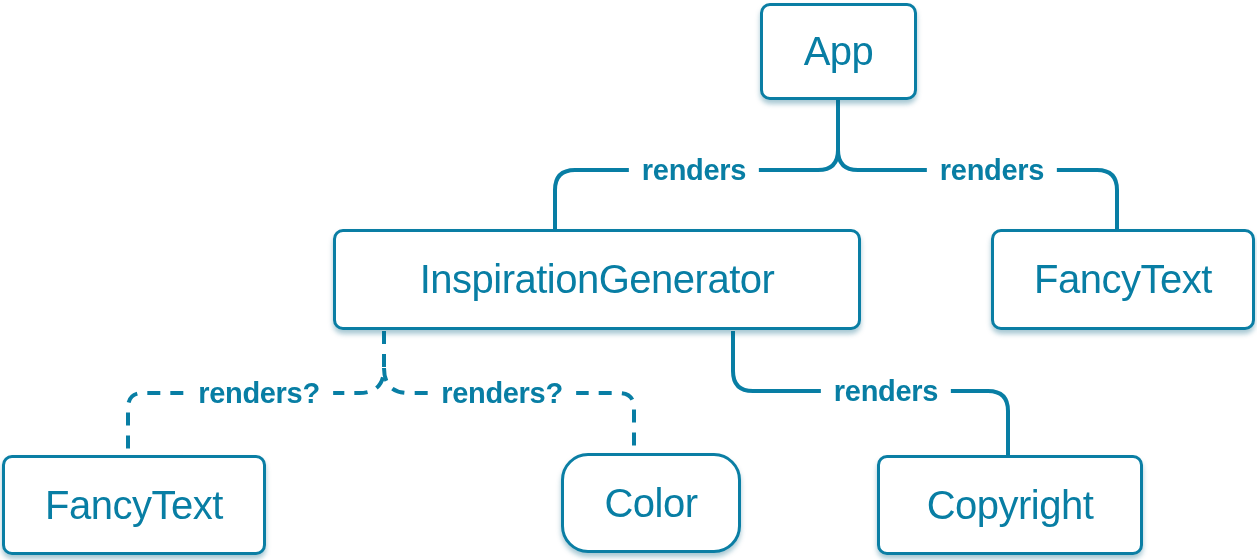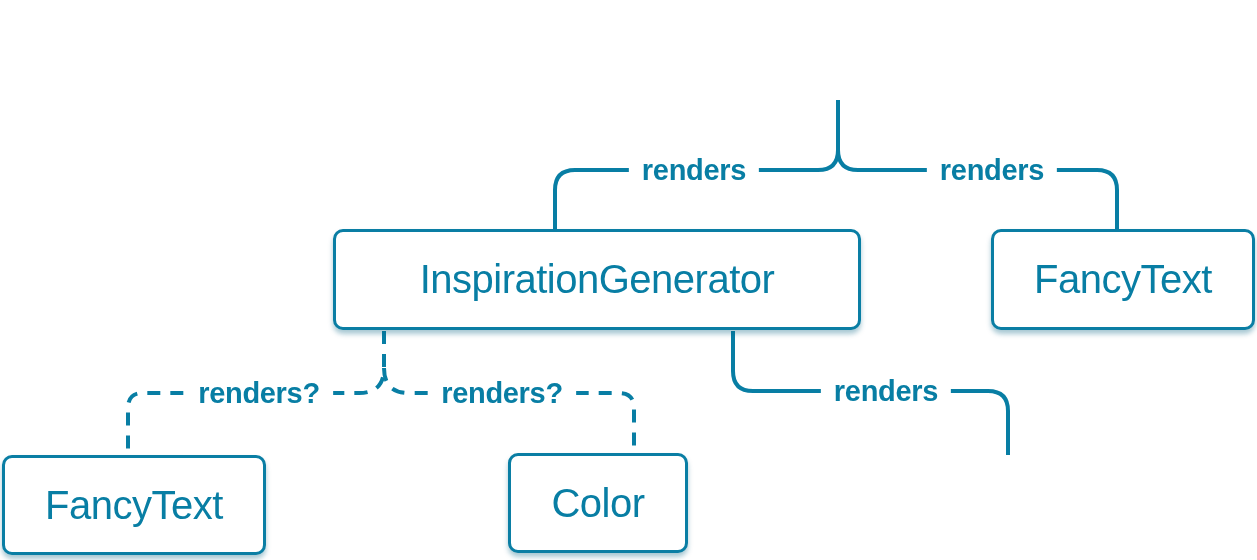--- a/index.html
+++ b/index.html
@@ -43,21 +43,21 @@
     color: #087ea4;
     font-size: 40px;
     font-weight: 500;
     letter-spacing: -0.5px;
     white-space: nowrap;
   }
   .node-app        { left: 760px;  top: 3px;   width: 157px; height: 97px;  }
   .node-inspiration{ left: 333px;  top: 229px; width: 528px; height: 101px; }
   .node-fancy-top  { left: 991px;  top: 229px; width: 264px; height: 101px; }
   .node-fancy-bottom{ left: 2px;   top: 455px; width: 264px; height: 100px; }
-  .node-color      { left: 508px;  top: 453px; width: 180px; height: 100px; }
+  .node-color      { left: 561px;  top: 453px; width: 180px; height: 100px; border-radius: 27px; }
   .node-copyright  { left: 877px;  top: 455px; width: 266px; height: 100px; }
   .edge-label {
     position: absolute;
     transform: translate(-50%, -50%);
     background: #ffffff;
     padding: 0 13px;
     color: #087ea4;
     font-size: 29px;
     font-weight: 700;
     letter-spacing: -0.3px;
@@ -82,26 +82,32 @@
     <path class="dashed" d="M 384 331 L 384 368 Q 384 393 359 393 L 143 393 Q 128 393 128 408 L 128 455"></path>
     <path class="dashed" d="M 384 368 Q 384 393 409 393 L 619 393 Q 634 393 634 408 L 634 453"></path>
   </svg>
 
   <span class="edge-label lbl-renders-1">renders</span>
   <span class="edge-label lbl-renders-2">renders</span>
   <span class="edge-label lbl-renders-q1">renders?</span>
   <span class="edge-label lbl-renders-q2">renders?</span>
   <span class="edge-label lbl-renders-3">renders</span>
 
+  <div class="node node-app">
+    <span>App</span>
+  </div>
   <div class="node node-inspiration">
     <span>InspirationGenerator</span>
   </div>
   <div class="node node-fancy-top">
     <span>FancyText</span>
   </div>
   <div class="node node-fancy-bottom">
     <span>FancyText</span>
   </div>
   <div class="node node-color">
     <span>Color</span>
   </div>
+  <div class="node node-copyright">
+    <span>Copyright</span>
+  </div>
 
 </div>
 
 </body></html>

